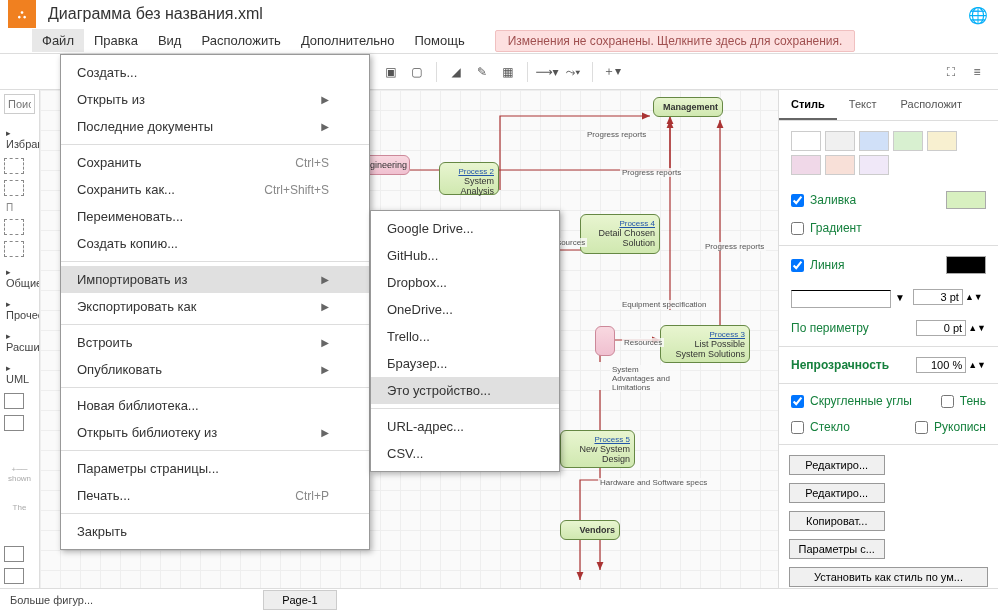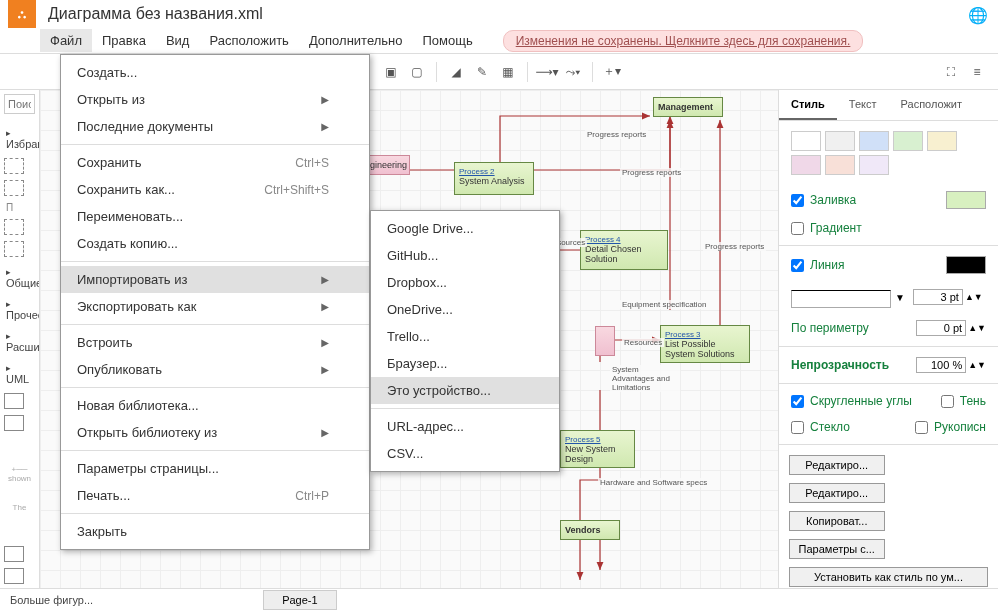--- a/index.html
+++ b/index.html
@@ -1,24 +1,24 @@
 <!DOCTYPE html>
 <html><head>
 <meta charset="utf-8">
 <style>
 * { box-sizing: border-box; margin: 0; padding: 0; font-family: Arial, sans-serif; }
 body { width: 998px; height: 610px; background: #fff; overflow: hidden; position: relative; font-size: 12px; }
 .titlebar { height: 28px; display: flex; align-items: center; padding: 0 8px; }
 .logo { width: 28px; height: 28px; background: #f08020; display: flex; align-items: center; justify-content: center; color: #fff; font-weight: bold; margin-right: 12px; }
 .title { font-size: 16px; color: #333; }
 .globe { position: absolute; right: 10px; top: 6px; color: #aaa; font-size: 16px; }
-.menubar { height: 26px; display: flex; align-items: center; padding-left: 40px; border-bottom: 1px solid #ddd; }
+.menubar { height: 26px; display: flex; align-items: center; padding-left: 32px; border-bottom: 1px solid #ddd; }
 .menu-item { padding: 4px 10px; font-size: 13px; color: #333; cursor: pointer; }
 .menu-item.active { background: #e8e8e8; }
-.savebar { margin-left: 20px; background: #fde0e0; color: #a05050; padding: 3px 12px; font-size: 12px; border: 1px solid #f0c0c0; border-radius: 10px; text-decoration: underline; }
+.savebar { margin-left: 20px; background: #fde0e0; color: #a05050; padding: 3px 12px; font-size: 12px; border: 1px solid #f0c0c0; border-radius: 2px; }
 .toolbar { height: 36px; border-bottom: 1px solid #ddd; display: flex; align-items: center; padding: 0 8px; }
 .tb-ic { width: 22px; height: 22px; margin: 0 2px; color: #555; display: flex; align-items: center; justify-content: center; cursor: pointer; }
 .tb-sep { width: 1px; height: 20px; background: #ddd; margin: 0 6px; }
 .tb-right { margin-left: auto; display: flex; align-items: center; }
 .main { display: flex; height: 498px; }
 .left { width: 40px; border-right: 1px solid #ddd; padding: 4px; overflow: hidden; }
 .search { width: 100%; border: 1px solid #ccc; padding: 3px; font-size: 11px; margin-bottom: 8px; }
 .cat { font-size: 11px; color: #444; padding: 4px 2px; cursor: pointer; }
 .cat::before { content: "▸ "; font-size: 9px; }
 .shapes { display: flex; flex-wrap: wrap; gap: 6px; padding: 4px 0; }
@@ -43,21 +43,21 @@
 .btn.half { width: 48%; }
 .footer { height: 22px; border-top: 1px solid #ddd; display: flex; align-items: center; }
 .more { padding: 0 10px; color: #444; font-size: 11px; }
 .pagetab { background: #eee; padding: 3px 18px; font-size: 11px; border: 1px solid #ccc; margin-left: 160px; }
 .dropdown { position: absolute; background: #fff; border: 1px solid #999; box-shadow: 2px 2px 6px rgba(0,0,0,0.3); z-index: 100; padding: 4px 0; }
 .dd-item { padding: 6px 40px 6px 16px; font-size: 13px; color: #333; cursor: pointer; display: flex; justify-content: space-between; align-items: center; text-align: right; }
 .dd-item.hover { background: #e0e0e0; }
 .dd-sep { height: 1px; background: #ddd; margin: 4px 0; }
 .dd-short { color: #888; font-size: 12px; margin-left: 30px; }
 .dd-arrow { color: #666; font-size: 10px; }
-.node { position: absolute; background: linear-gradient(#e8f5d0, #d0e8b0); border: 1px solid #668844; border-radius: 0; font-size: 9px; text-align: left; padding: 4px; color: #333; }
+.node { position: absolute; background: linear-gradient(#e8f5d0, #d0e8b0); border: 1px solid #668844; border-radius: 6px; font-size: 9px; text-align: right; padding: 4px; color: #333; }
 .node.sel { border: 2px solid #4488dd; outline: 1px dashed #4488dd; }
 .node .ph { color: #2255aa; text-decoration: underline; font-size: 8px; }
 .node.pink { background: linear-gradient(#f8d8e0, #f0c0d0); border-color: #cc8899; }
 .edge-label { position: absolute; font-size: 8px; color: #555; background: rgba(250,250,250,0.8); padding: 0 2px; }
 svg.edges { position: absolute; top: 0; left: 0; width: 100%; height: 100%; pointer-events: none; }
 .handle { position: absolute; width: 7px; height: 7px; background: #3399ff; border: 1px solid #fff; }
 </style>
 </head>
 <body>
 
@@ -156,29 +156,29 @@
         <div>ystem Study Preparation</div>
       <div class="handle" style="left:-4px;top:-4px"></div>
         <div class="handle" style="right:-4px;top:-4px"></div>
       <div class="handle" style="left:-4px;bottom:-4px"></div>
         <div class="handle" style="right:-4px;bottom:-4px"></div>
       <div class="handle" style="left:30px;top:-4px"></div>
         <div class="handle" style="left:30px;bottom:-4px"></div>
       <div class="handle" style="left:-4px;top:16px"></div>
         <div class="handle" style="right:-4px;top:16px"></div>
     </div>
-    <div class="node" style="left:414px;top:72px;width:80px;height:33px">
+    <div class="node" style="left:399px;top:72px;width:60px;height:33px">
         <div class="ph">Process 2</div>
         <div>System Analysis</div>
       </div>
     <div class="node" style="left:620px;top:235px;width:90px;height:38px">
         <div class="ph">Process 3</div>
         <div>List Possible System Solutions</div>
       </div>
-    <div class="node" style="left:540px;top:140px;width:88px;height:40px">
+    <div class="node" style="left:540px;top:124px;width:80px;height:40px">
         <div class="ph">Process 4</div>
         <div>Detail Chosen Solution</div>
       </div>
     <div class="node" style="left:520px;top:340px;width:75px;height:38px">
         <div class="ph">Process 5</div>
         <div>New System Design</div>
       </div>
     <div class="node" style="left:520px;top:430px;width:60px"><b>Vendors</b></div>
     <div class="node pink" style="left:555px;top:236px;width:20px;height:30px;padding:0"></div>
 

